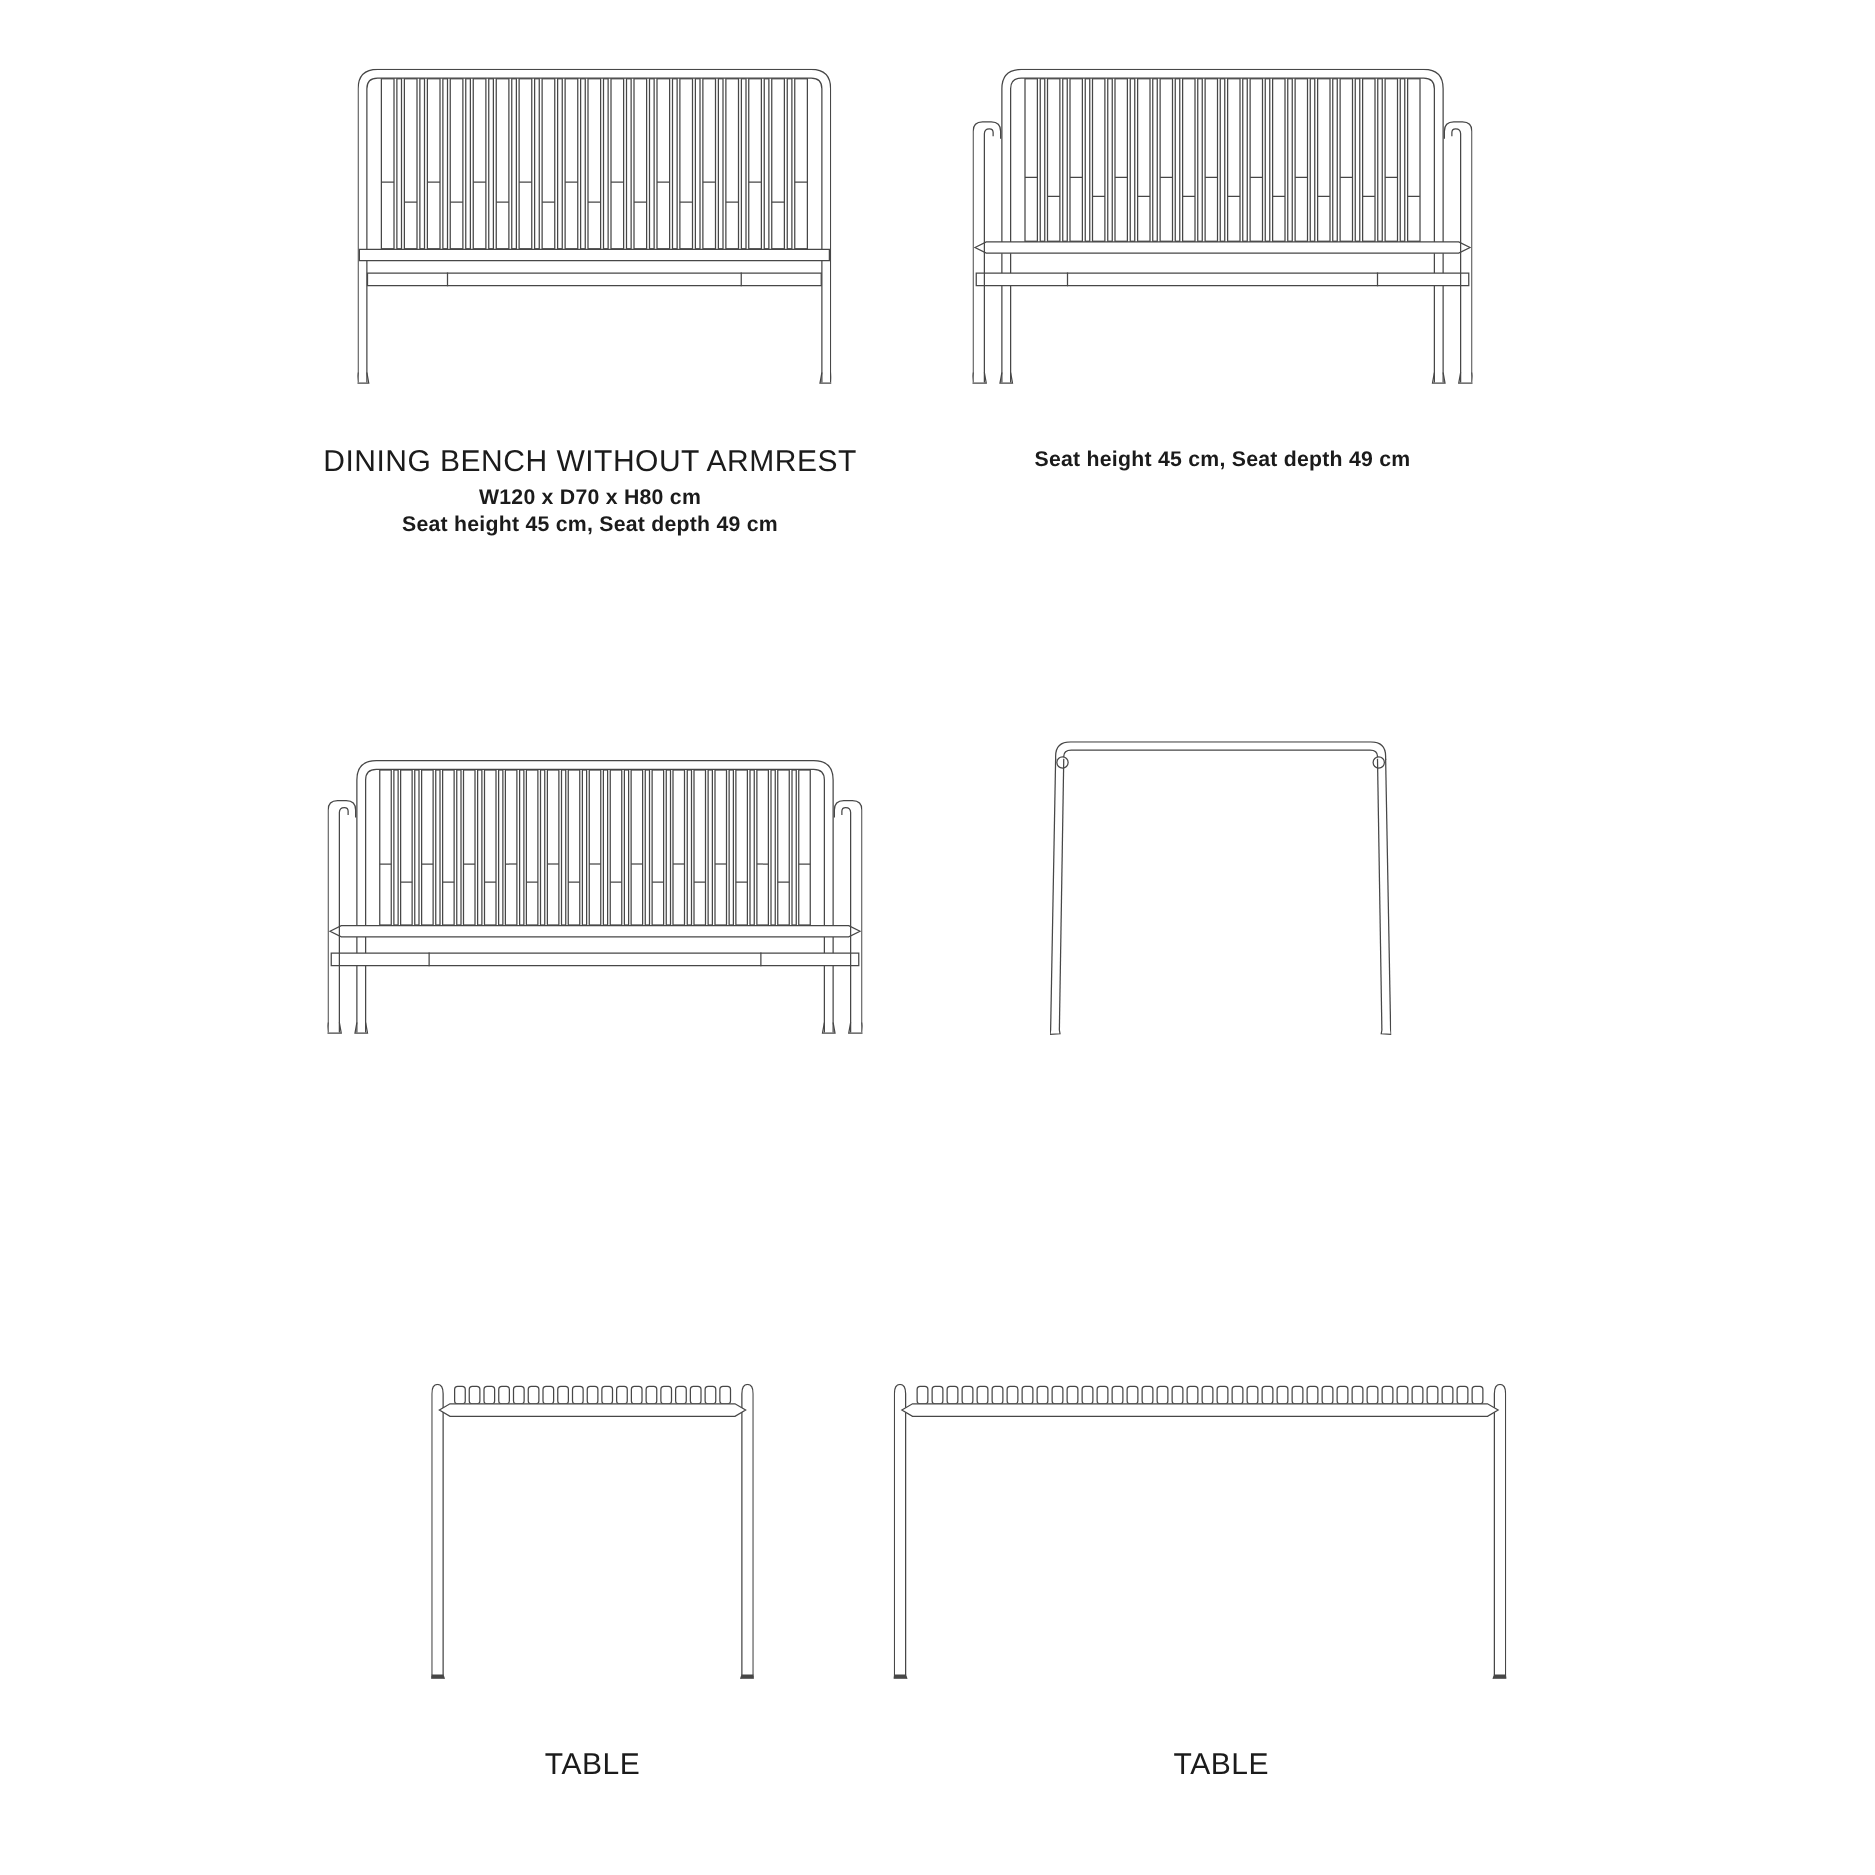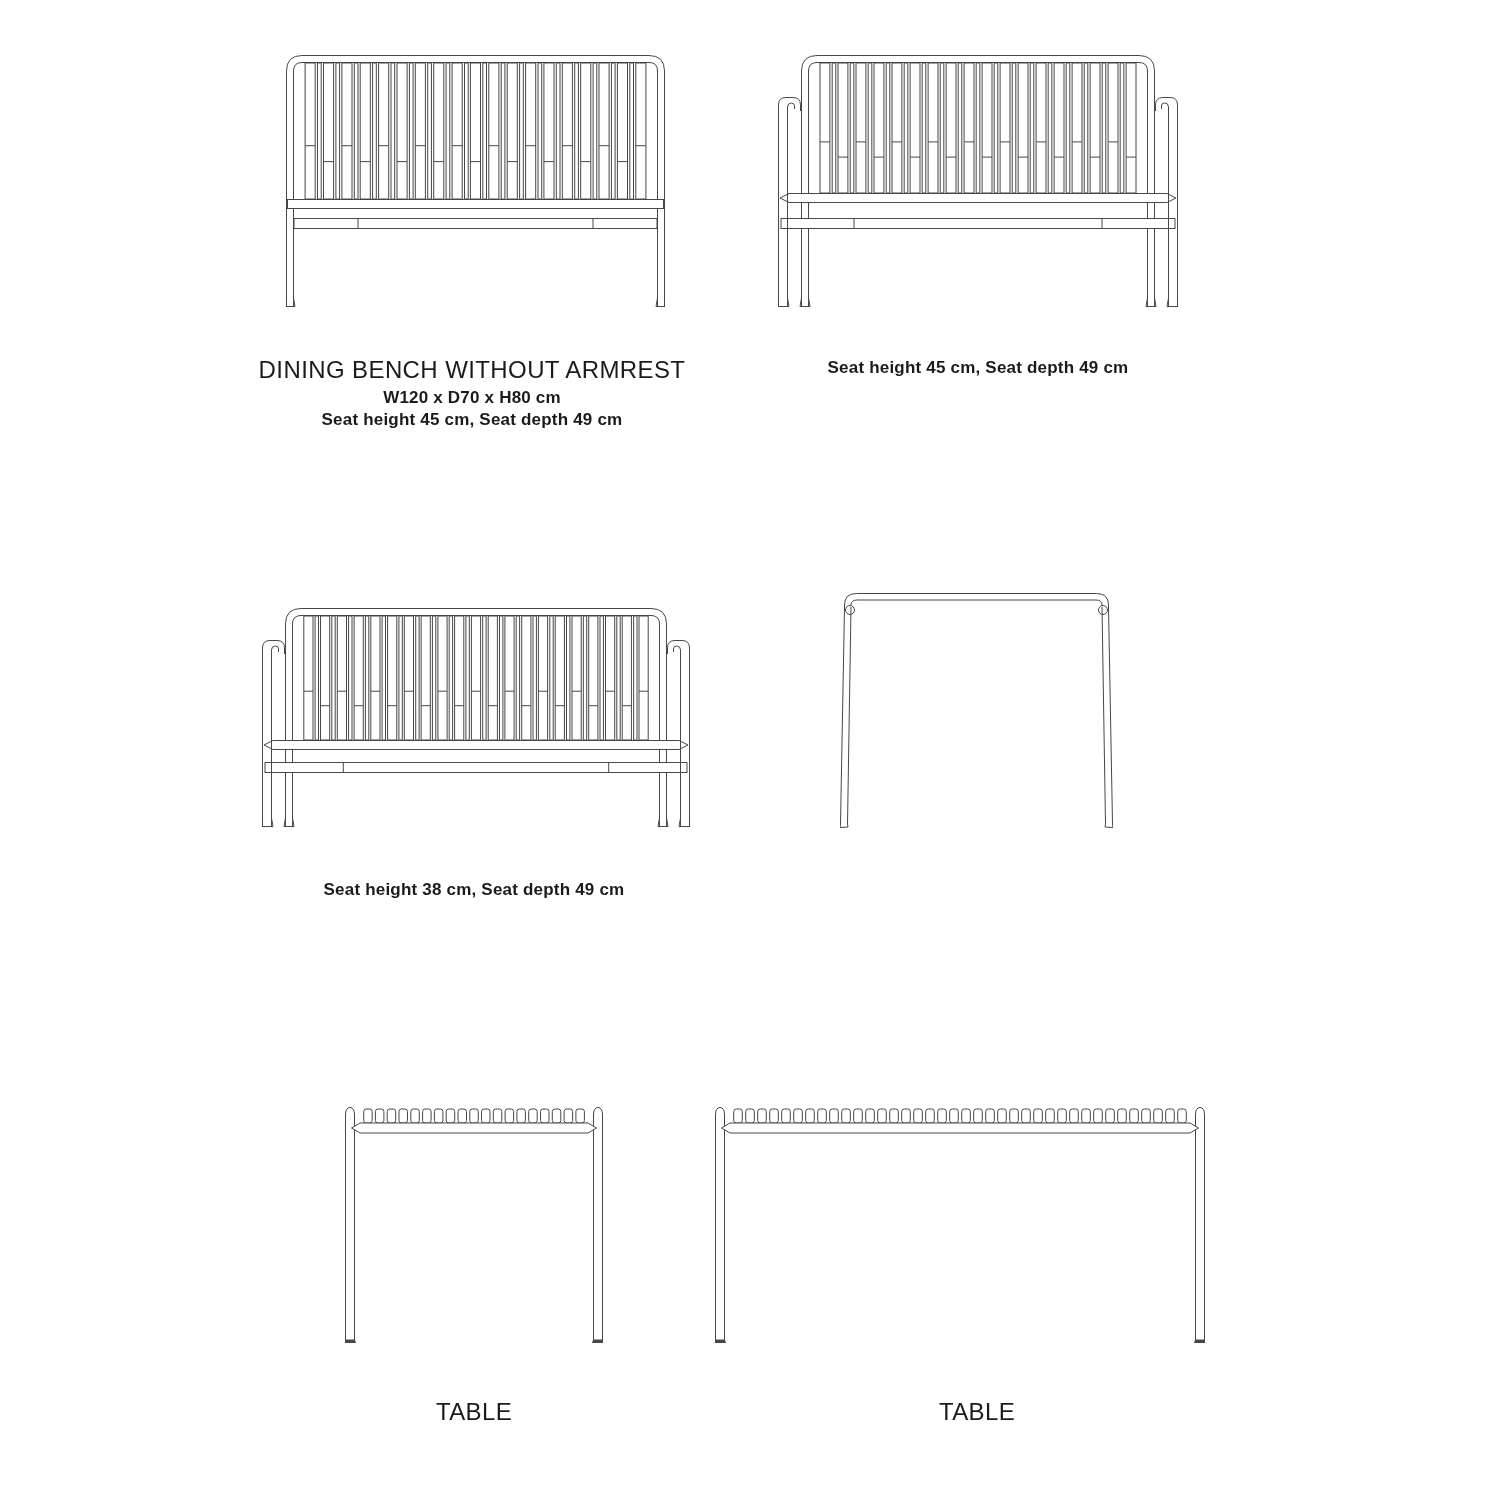--- a/index.html
+++ b/index.html
@@ -276,21 +276,20 @@
             <path d="M 427.5 218 L 427.5 40 Q 427.5 32.5 420 32.5 L 413 32.5 Q 405.5 32.5 405.5 40 L 405.5 46"></path>
             <path d="M 418.5 218 L 418.5 42 Q 418.5 38 414.5 38 Q 411.5 38 411.5 41 L 411.5 44"></path>
             <path d="M 0.5 210 L -1 218.5 L 11 218.5 L 9.5 210"></path>
             <path d="M 23.5 210 L 22 218.5 L 32 218.5 L 30.5 210"></path>
             <path d="M 397.5 210 L 396 218.5 L 406 218.5 L 404.5 210"></path>
             <path d="M 418.5 210 L 417 218.5 L 429 218.5 L 427.5 210"></path>
           </g>
         </svg>
       </div>
     <figcaption class="caption" style="left:174px;top:879px">
-      <p class="dims">Seat height 38 cm, Seat depth 49 cm</p>
     </figcaption>
   </figure>
 
   <figure style="margin:0">
     <div class="drawing" style="left: 840px; top: 593px;">
         <svg width="273" height="235" viewBox="0 0 273 235">
           <g stroke="#474747" stroke-width="1" fill="none">
             <path d="M 4.5 15 L 4.5 12 Q 4.5 0.5 16.5 0.5 L 256.5 0.5 Q 268.5 0.5 268.5 12 L 268.5 15"></path>
             <path d="M 11 15 L 11 12 Q 11 7 17 7 L 256 7 Q 262 7 262 12 L 262 15"></path>
             <circle cx="10" cy="17" r="4.5" fill="#fff"></circle>

